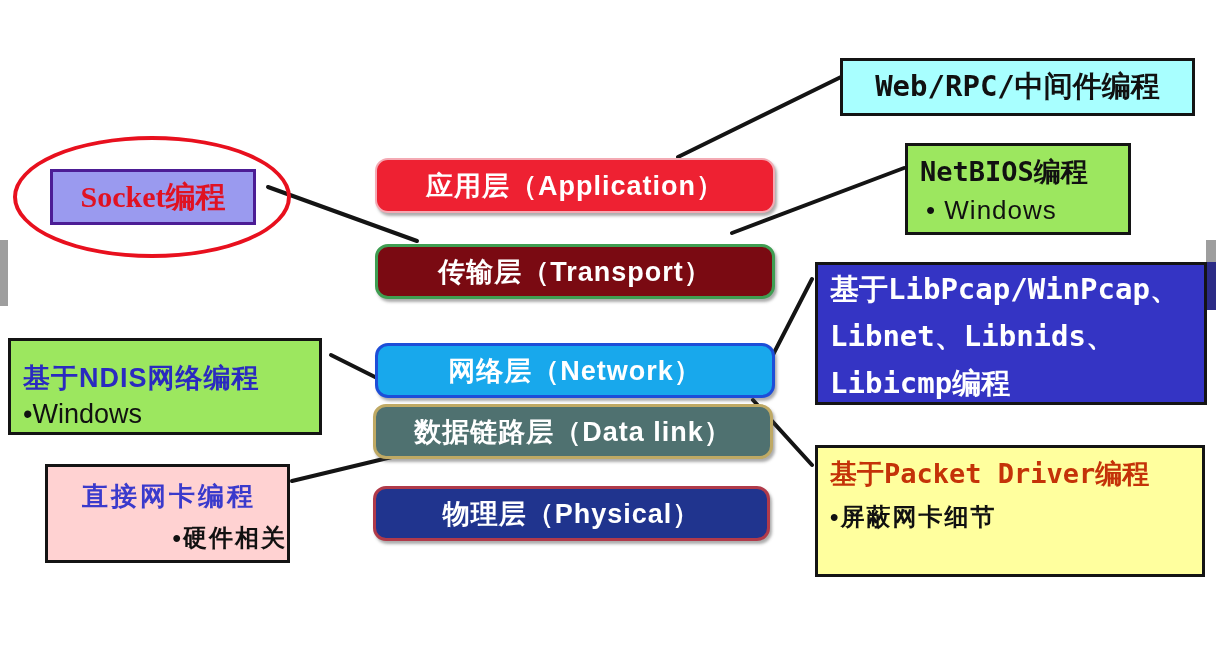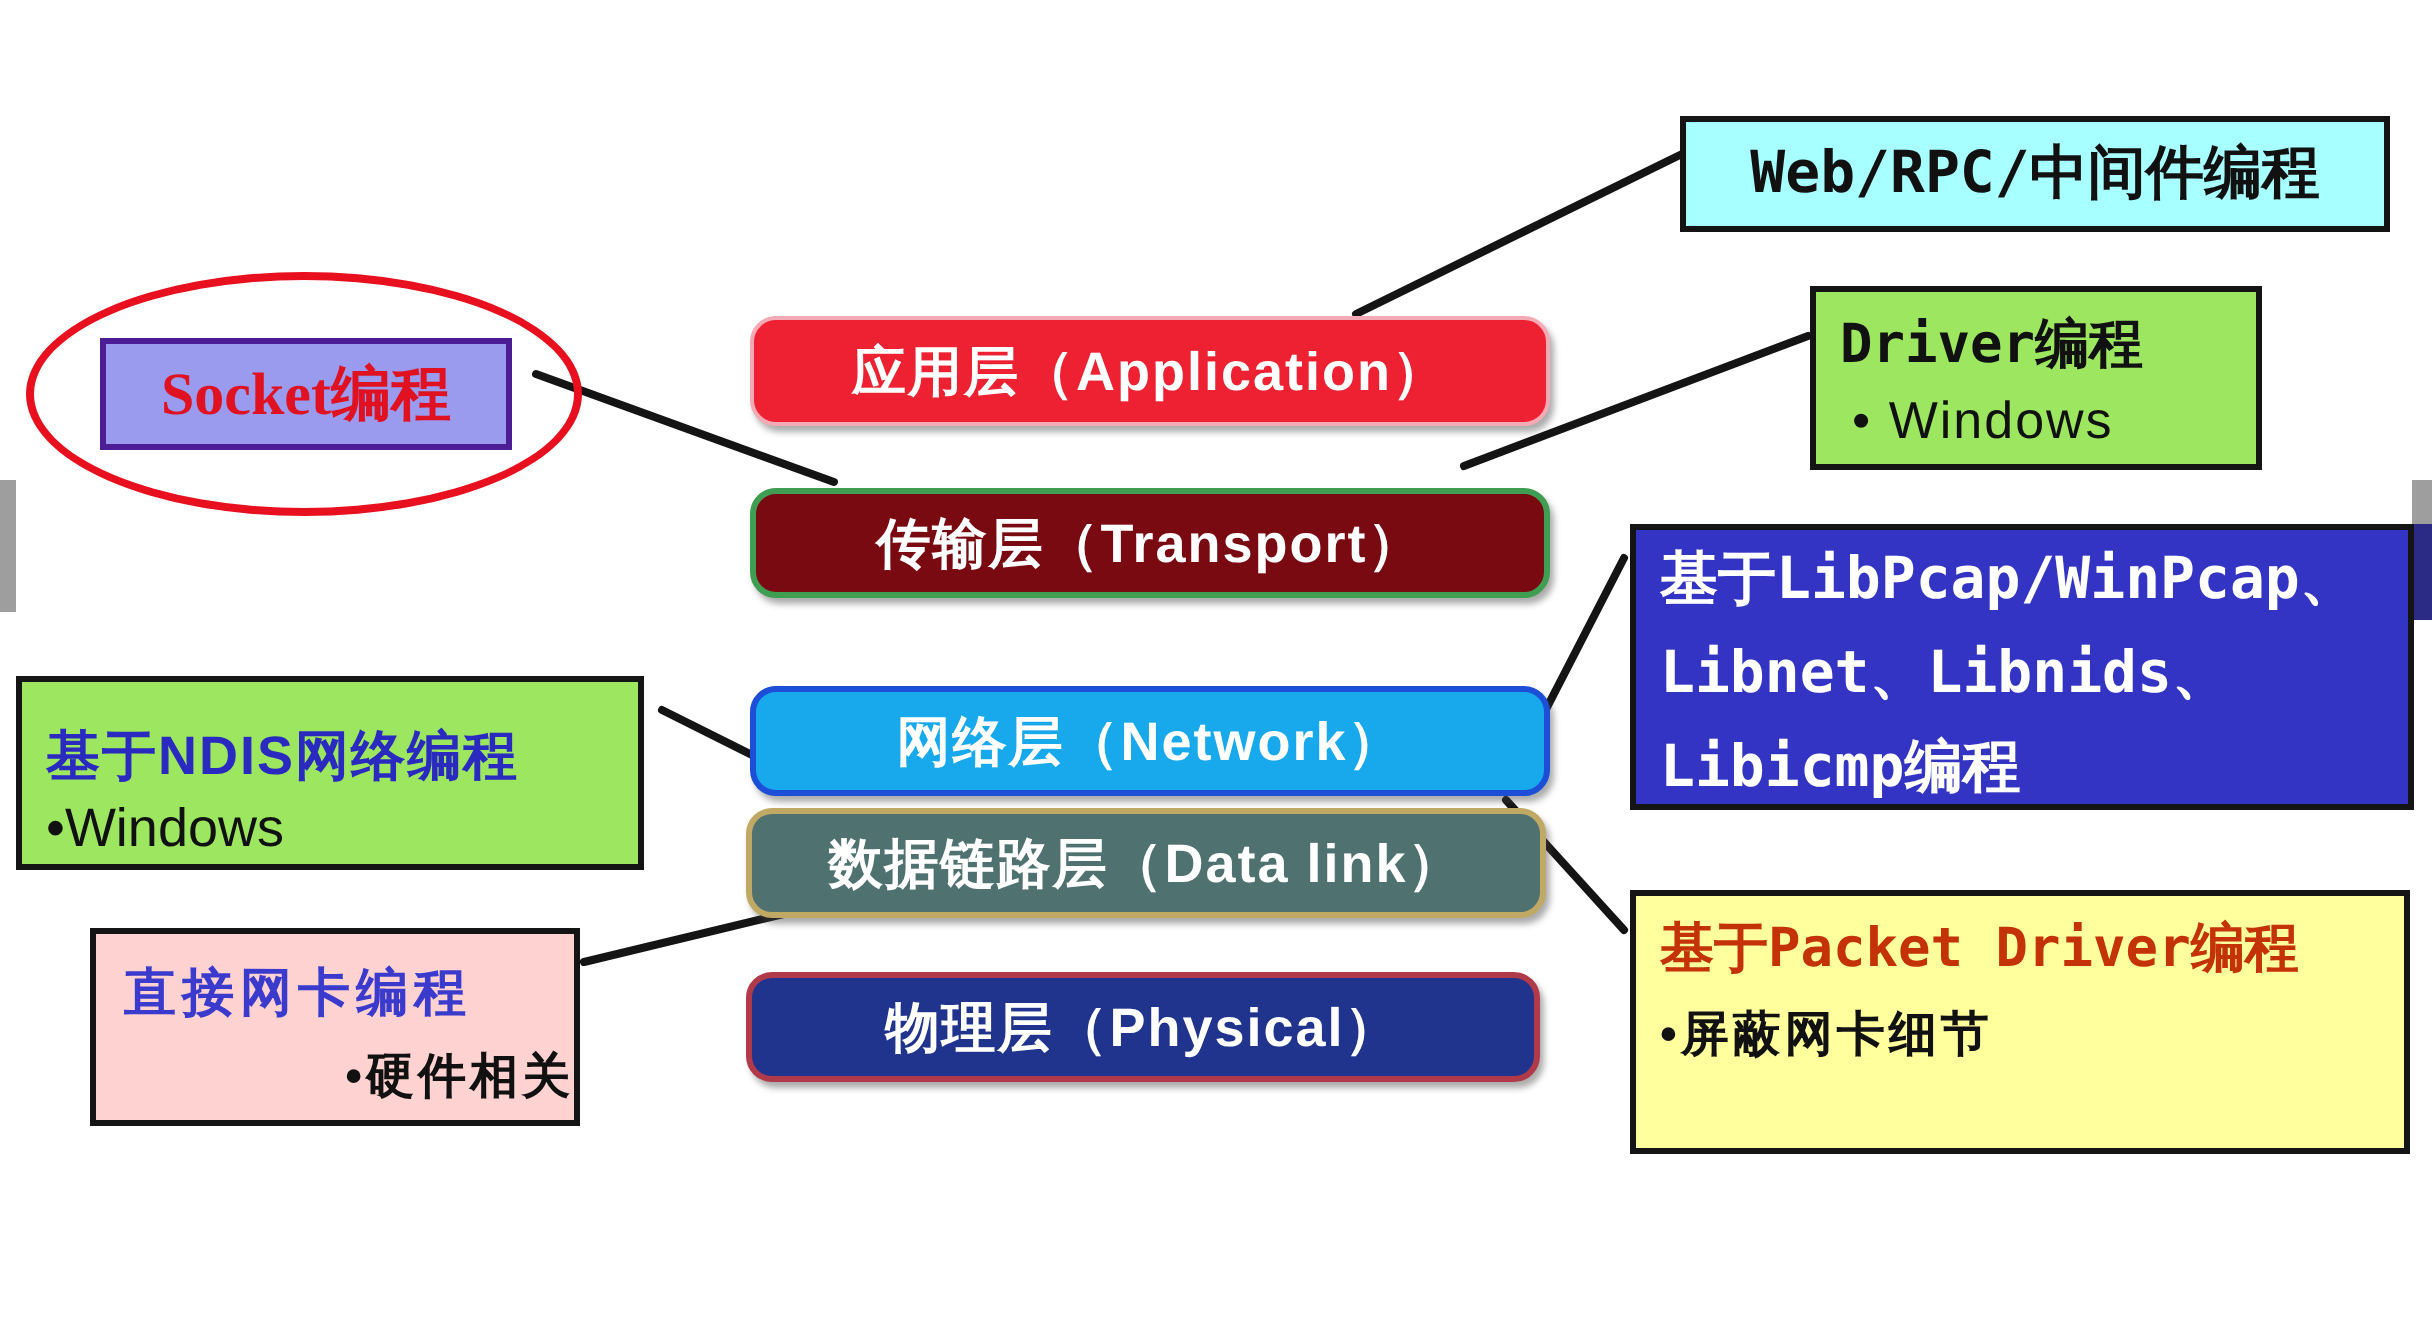--- a/index.html
+++ b/index.html
@@ -37,21 +37,21 @@
   }
   #highlight-ellipse{
     left:13px;top:136px;width:278px;height:122px;border:4px solid #e8101e;
     border-radius:50%;z-index:4;box-sizing:border-box;pointer-events:none;
   }
   .note-box{z-index:2;box-sizing:border-box;border:3px solid #141414;}
   #ndis-box{left:8px;top:338px;width:314px;height:97px;background:#9ce75f;padding:19px 0 0 12px;}
   #ndis-box .title{color:#2a2ac0;font-weight:bold;font-size:27px;letter-spacing:1px;white-space:nowrap;}
   #ndis-box .bullet{color:#111;font-size:27px;margin-top:3px;}
   #nic-box{left:45px;top:464px;width:245px;height:99px;background:#ffd2d2;padding:12px 0 0 14px;}
-  #nic-box .title{color:#3a3acc;font-weight:bold;font-size:26px;letter-spacing:3px;white-space:nowrap;}
+  #nic-box .title{color:#3a3acc;font-weight:bold;font-size:26px;letter-spacing:3px;white-space:nowrap;margin-left:20px;}
   #nic-box .bullet{color:#111;font-size:24px;font-weight:bold;margin-top:8px;letter-spacing:2px;text-align:right;}
   
   #web-box{
     left:840px;top:58px;width:355px;height:58px;background:#a8ffff;
     display:flex;align-items:center;justify-content:center;
     font-family:"DejaVu Sans Mono","Liberation Mono",monospace;
     font-size:29px;font-weight:bold;color:#111;white-space:nowrap;
   }
   #netbios-box{left:905px;top:143px;width:226px;height:92px;background:#9ce75f;padding:8px 0 0 12px;}
   #netbios-box .title{
@@ -117,21 +117,21 @@
 <div class="abs note-box" id="nic-box">
   <div class="title">直接网卡编程</div>
   <div class="bullet">•硬件相关</div>
 </div>
 
 <div class="abs note-box" id="web-box">
   <span>Web/RPC/中间件编程</span>
 </div>
 
 <div class="abs note-box" id="netbios-box">
-  <div class="title">Driver编程</div>
+  <div class="title">NetBIOS编程</div>
   <div class="bullet">•  Windows</div>
 </div>
 
 <div class="abs note-box" id="libpcap-box">
   <div>基于LibPcap/WinPcap、</div>
   <div>Libnet、Libnids、</div>
   <div>Libicmp编程</div>
 </div>
 
 <div class="abs note-box" id="packet-box">

